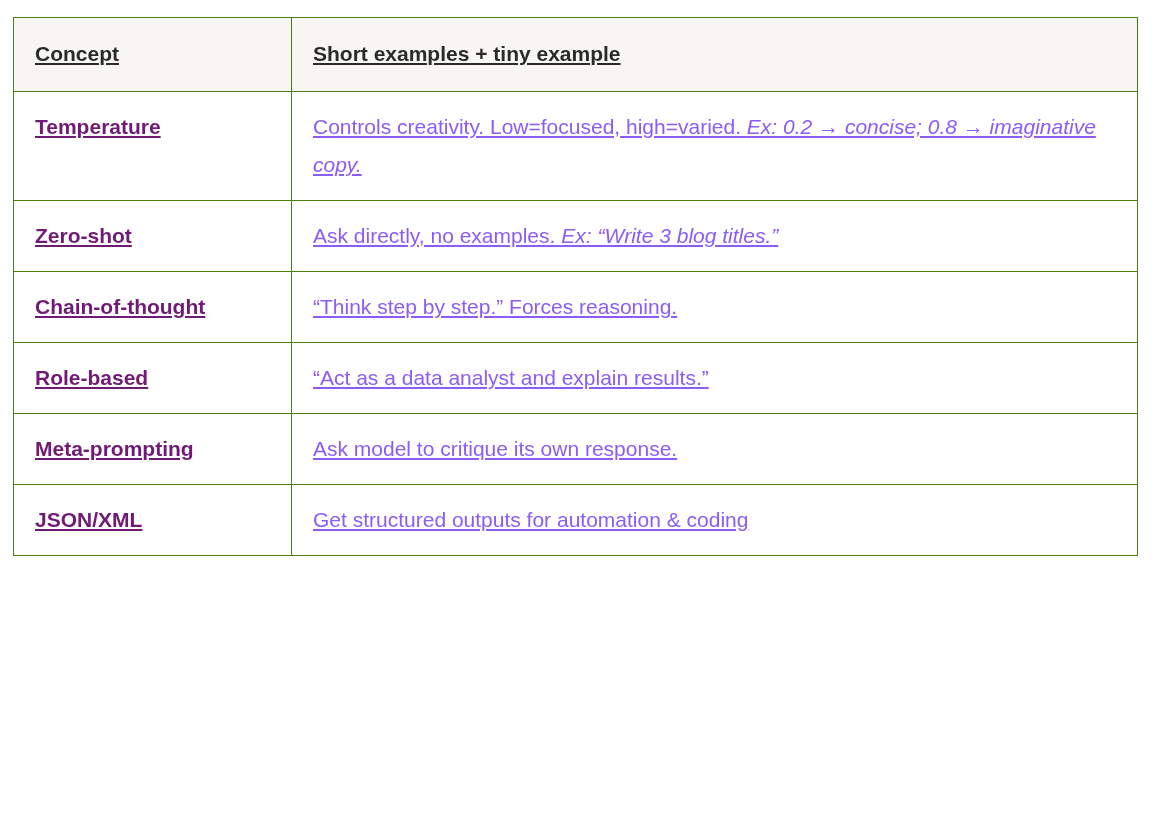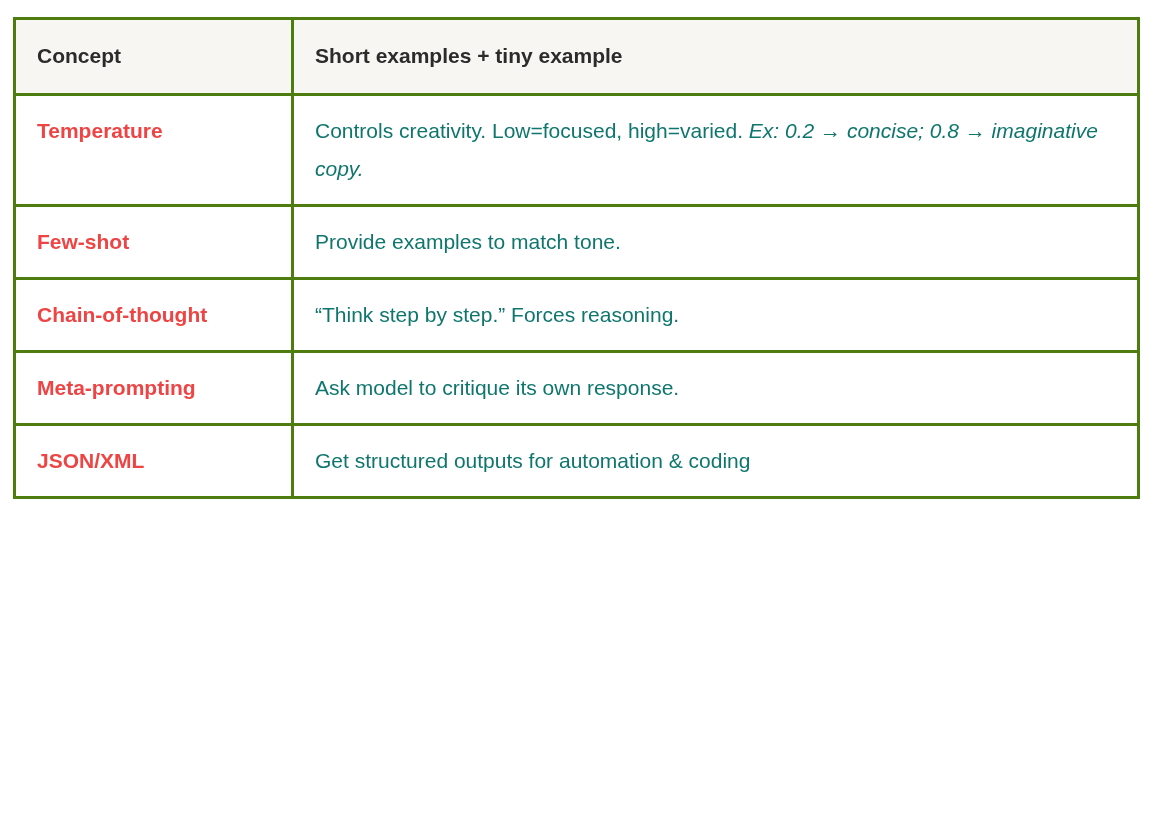--- a/index.html
+++ b/index.html
@@ -28,42 +28,43 @@
     border-collapse: collapse;
     table-layout: fixed;
     font-size: 21px;
   }
 
   table.concepts col.col-concept   { width: 278px; }
   table.concepts col.col-explainer { width: 846px; }
 
   table.concepts th,
   table.concepts td {
-    border: 3px solid #4d7c0f;
+    border: 1px solid #4d7c0f;
     vertical-align: top;
     text-align: left;
     line-height: 38px;
     padding: 16px 21px;
+    text-decoration: underline;
   }
 
   table.concepts thead th {
     background: #f7f6f3;
     font-weight: 600;
     padding: 17px 21px 18px 21px;
     color: #2b2b2b;
   }
 
   table.concepts td.concept {
     font-weight: 700;
-    color: #ef4444;
+    color: #701a75;
   }
 
   table.concepts td.explainer {
     font-weight: 400;
-    color: #0f766e;
+    color: #8b5cf6;
   }
 
   table.concepts td.explainer em {
     font-style: italic;
   }
 </style>
 </head>
 <body>
 
 <div class="page">
@@ -78,31 +79,35 @@
         <th>Short examples + tiny example</th>
       </tr>
     </thead>
     <tbody id="table-body">
   <tr>
     <td class="concept">Temperature</td>
     <td class="explainer"><span>Controls creativity. Low=focused, high=varied. </span><em>Ex: 0.2 → concise; 0.8 → imaginative copy.</em></td>
   </tr>
 
 
+  <tr>
+    <td class="concept">Zero-shot</td>
+    <td class="explainer"><span>Ask directly, no examples. </span><em>Ex: “Write 3 blog titles.”</em></td>
+  </tr>
 
-  <tr>
-    <td class="concept">Few-shot</td>
-    <td class="explainer"><span>Provide examples to match tone.</span></td>
-  </tr>
 
   <tr>
     <td class="concept">Chain-of-thought</td>
     <td class="explainer"><span>“Think step by step.” Forces reasoning.</span></td>
   </tr>
 
+  <tr>
+    <td class="concept">Role-based</td>
+    <td class="explainer"><span>“Act as a data analyst and explain results.”</span></td>
+  </tr>
 
 
   <tr>
     <td class="concept">Meta-prompting</td>
     <td class="explainer"><span>Ask model to critique its own response.</span></td>
   </tr>
 
   <tr>
     <td class="concept">JSON/XML</td>
     <td class="explainer"><span>Get structured outputs for automation &amp; coding</span></td>

